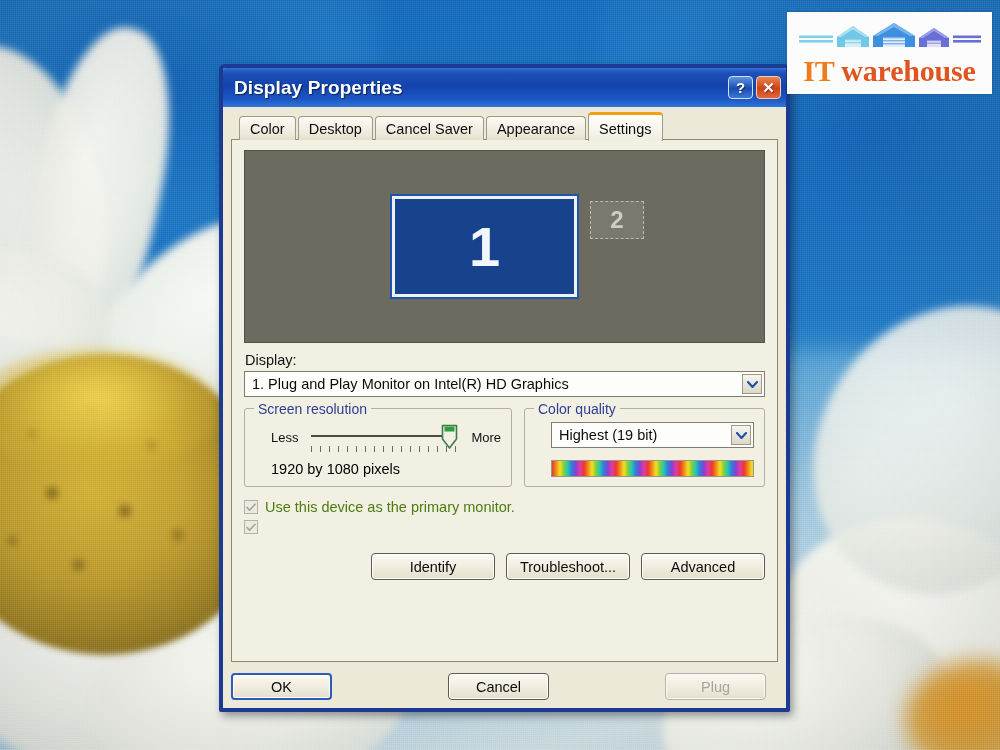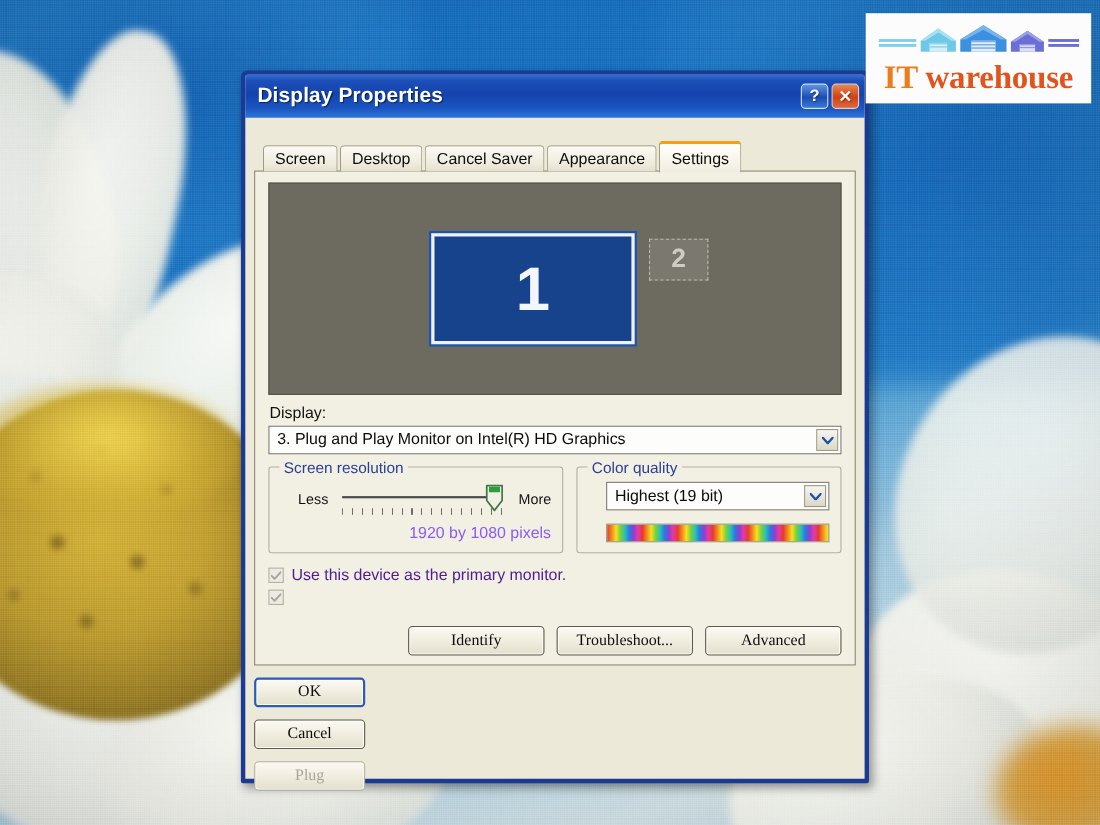--- a/index.html
+++ b/index.html
@@ -91,21 +91,21 @@
   
   #dialog {
     position: absolute;
     left: 219px; top: 64px;
     width: 571px; height: 648px;
     background: #ece9d8;
     border: 4px solid #1a3a93;
     border-radius: 6px 6px 2px 2px;
     box-shadow: 3px 4px 9px rgba(0,0,0,.38);
     z-index: 20;
-    display: flex; flex-direction: column; gap: 16px;
+    display: flex; flex-direction: column;
   }
   #titlebar {
     height: 39px; flex: 0 0 39px;
     background: linear-gradient(180deg,#2f6fd4 0%,#1d4fb8 14%,#1343ae 46%,#1b55c2 78%,#2e75d8 100%);
     display: flex; align-items: center;
     padding: 0 5px 0 11px;
     border-radius: 2px 2px 0 0;
     position: relative;
   }
   #titleText {
@@ -232,21 +232,21 @@
     background: #4a4a46;
   }
   #sliderTicks {
     position: absolute; left: 4px; right: 4px; top: 24px; height: 6px;
     background-image: repeating-linear-gradient(90deg,#6e6b62 0 1px, rgba(0,0,0,0) 1px 9px);
   }
   #sliderThumb {
     position: absolute; right: 4px; top: 2px;
     width: 17px; height: 26px; cursor: pointer;
   }
-  #resText { text-align: right; font-size: 14.5px; color: #8b5cf6; margin-top: 9px; }
+  #resText { text-align: left; font-size: 14.5px; color: #000000; margin-top: 9px; }
 
   
   #colorStrip {
     height: 17px; margin-top: 12px;
     border: 1px solid #9a9686;
     background: repeating-linear-gradient(90deg,
       #e83a2c 0px, #f08a1e 4px, #f5e11c 8px, #7ad13c 12px, #27c3b5 16px,
       #2a7ae4 20px, #8c3fd0 24px, #e33aa8 28px, #e83a2c 32px);
   }
 
@@ -255,39 +255,39 @@
   .chkrow { display: flex; align-items: center; margin-bottom: 5px; }
   .chkbox {
     width: 14px; height: 14px;
     border: 1px solid #b3b0a4;
     background: #edebe1;
     margin-right: 7px;
     display: flex; align-items: center; justify-content: center;
     flex: 0 0 auto;
   }
   .chkbox svg { display: block; }
-  .chklabel { font-size: 14.5px; color: #4c1d95; }
+  .chklabel { font-size: 14.5px; color: #4d7c0f; }
 
   
   .btn {
     height: 27px;
     background: linear-gradient(180deg,#fbfaf4 0%,#efecdd 55%,#e2dfcd 100%);
     border: 1px solid #5d5a4f;
     border-radius: 4px;
     font-size: 14.5px; color: #0d0d0d;
     display: flex; align-items: center; justify-content: center;
     cursor: pointer;
     box-shadow: inset 0 0 0 1px #fffef9;
-    font-family: Liberation Serif, serif;
+    font-family: Liberation Sans, sans-serif;
   }
   .btn.disabled { color: #a8a59a; box-shadow: inset 0 0 0 1px #f8f7f0; border-color:#b6b3a7; cursor: default; }
   .btn.default { border: 2px solid #2d5bb9; }
   #rowBtns { display: flex; justify-content: flex-end; gap: 11px; margin-top: 14px; }
   #rowBtns .btn { width: 124px; }
-  #rowFooter { display: flex; justify-content: space-between; gap: 11px; padding: 11px 12px 0 0; flex-direction: column; }
+  #rowFooter { display: flex; justify-content: space-between; gap: 11px; padding: 11px 12px 0 0; }
   #rowFooter .btn { width: 101px; }
 </style>
 </head>
 <body>
 
 <div id="desktop">
 
   <div class="sky" style="left:-40px;  top:-60px;  width:420px; height:300px;"></div>
   <div class="petal" style="left:-90px;  top:45px;   width:190px; height:300px; border-radius:55% 45% 50% 50%; transform:rotate(-18deg);"></div>
   <div class="petal" style="left:35px;   top:25px;   width:125px; height:330px; border-radius:50% 50% 45% 55%; transform:rotate(12deg);"></div>
@@ -340,38 +340,38 @@
 
     <div id="titlebar">
       <span id="titleText">Display Properties</span>
       <div class="capbtn" id="helpBtn">?</div>
       <div class="capbtn" id="closeBtn">✕</div>
     </div>
 
     <div id="dlgBody">
 
       <div id="tabstrip">
-        <div class="tab">Screen</div>
+        <div class="tab">Color</div>
         <div class="tab">Desktop</div>
         <div class="tab">Cancel Saver</div>
         <div class="tab">Appearance</div>
         <div class="tab active">Settings</div>
       </div>
 
       <div id="tabpanel">
 
 
         <div id="monitorArea">
           <div id="mon1">1</div>
           <div id="mon2">2</div>
         </div>
 
         <div class="fieldlabel">Display:</div>
         <div class="combo">
-          <span>3. Plug and Play Monitor on Intel(R) HD Graphics</span>
+          <span>1. Plug and Play Monitor on Intel(R) HD Graphics</span>
           <span class="arrowbox">
             <svg width="11" height="7" viewBox="0 0 11 7">
                 <path d="M1 1 L5.5 6 L10 1" fill="none" stroke="#1f4fa8" stroke-width="2.1" stroke-linecap="round" stroke-linejoin="round"></path>
               </svg>
           </span>
         </div>
 
         <div id="groups">
 
           <div class="groupbox" id="gbRes">

